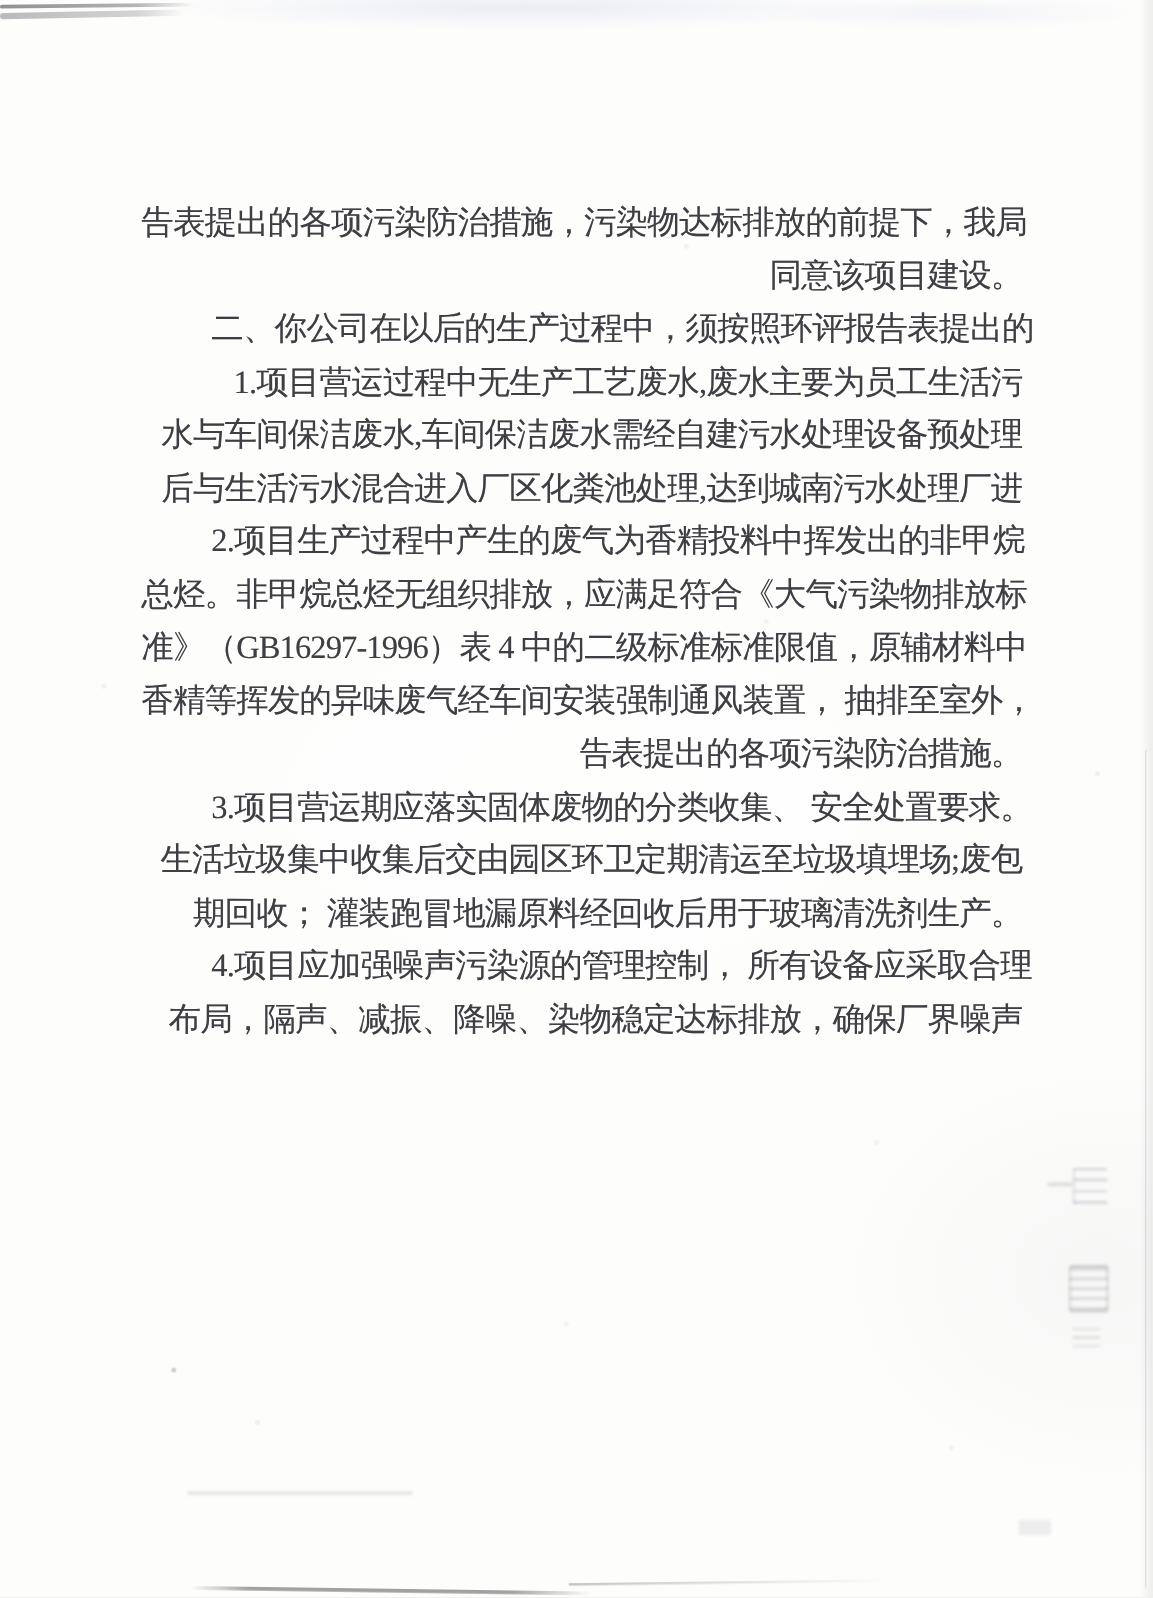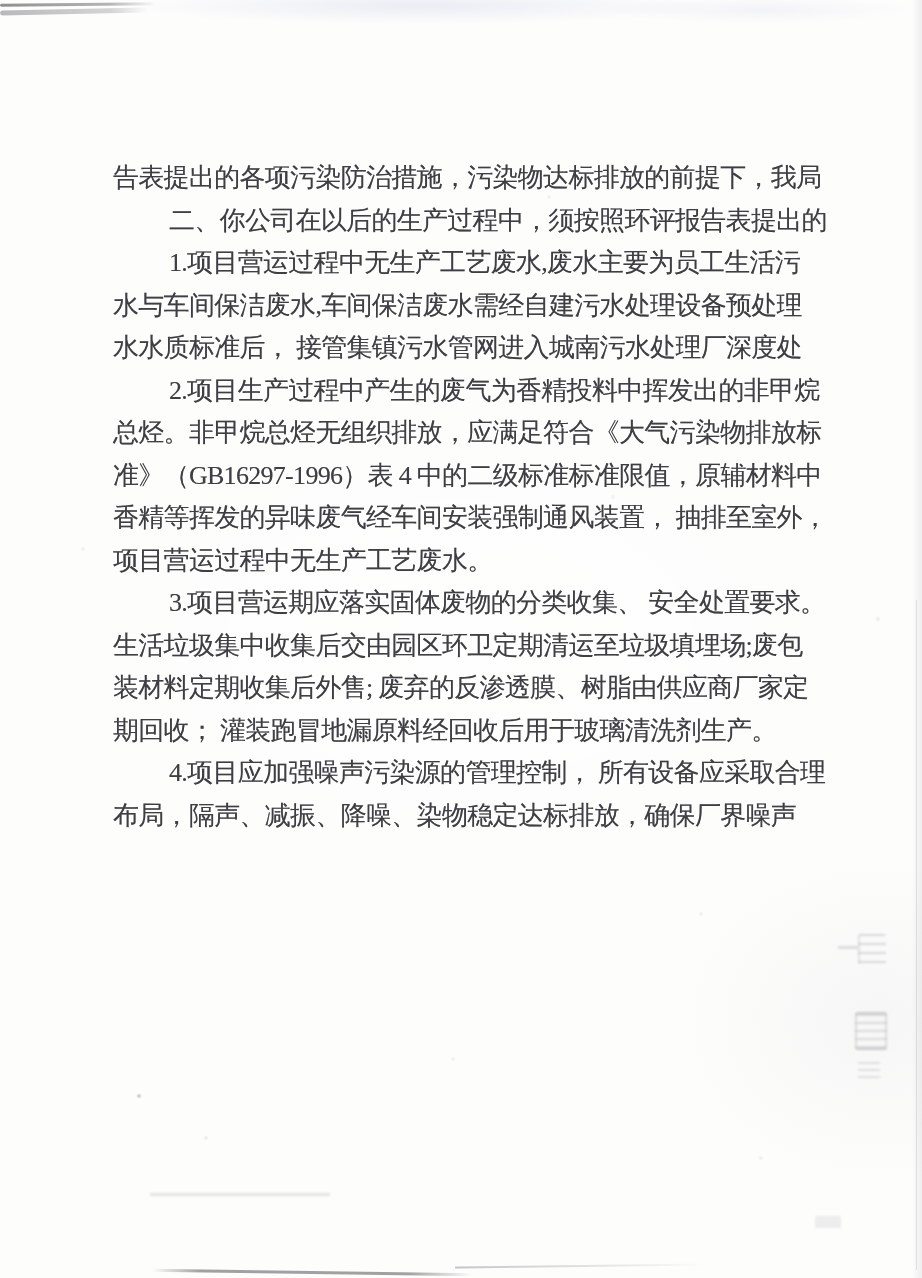--- a/index.html
+++ b/index.html
@@ -27,21 +27,21 @@
   .text-block {
     position: absolute;
     left: 113px;
     top: 157px;
     width: 705px;
     color: #3f3e44;
     font-size: 26px;
     letter-spacing: -0.7px;
     text-shadow: 0 0 0.5px rgba(63,62,68,0.45);
   }
-  .line { height: 42.5px; line-height: 42.5px; white-space: nowrap; }
+  .line { height: 42.5px; line-height: 42.5px; white-space: nowrap; text-align: right; }
   .line.indent { text-indent: 56px; }
 
   
   .smudge-a {
     position: absolute; left: 0; top: 3px; width: 156px; height: 3px;
     background: linear-gradient(to right, #8f8f92, #b5b5b8 70%, transparent);
     transform: rotate(-0.6deg); border-radius: 2px;
   }
   .smudge-b {
     position: absolute; left: 0; top: 9px; width: 148px; height: 5px;
@@ -125,30 +125,30 @@
   <div class="ghost ghost-4"></div>
   <div class="streak-low"></div>
   <div class="arc-1"></div>
   <div class="arc-2"></div>
   <div class="edge-right"></div>
   <div class="hairline-right"></div>
   <div class="speckles"></div>
 
   <div class="text-block">
     <div class="line">告表提出的各项污染防治措施，污染物达标排放的前提下，我局</div>
+    <div class="line">同意该项目建设。</div>
     <div class="line indent">二、你公司在以后的生产过程中，须按照环评报告表提出的</div>
     <div class="line indent">1.项目营运过程中无生产工艺废水,废水主要为员工生活污</div>
     <div class="line">水与车间保洁废水,车间保洁废水需经自建污水处理设备预处理</div>
-    <div class="line">水水质标准后， 接管集镇污水管网进入城南污水处理厂深度处</div>
+    <div class="line">后与生活污水混合进入厂区化粪池处理,达到城南污水处理厂进</div>
     <div class="line indent">2.项目生产过程中产生的废气为香精投料中挥发出的非甲烷</div>
     <div class="line">总烃。非甲烷总烃无组织排放，应满足符合《大气污染物排放标</div>
     <div class="line">准》（GB16297-1996）表 4 中的二级标准标准限值，原辅材料中</div>
     <div class="line">香精等挥发的异味废气经车间安装强制通风装置， 抽排至室外，</div>
-    <div class="line">项目营运过程中无生产工艺废水。</div>
+    <div class="line">告表提出的各项污染防治措施。</div>
     <div class="line indent">3.项目营运期应落实固体废物的分类收集、 安全处置要求。</div>
     <div class="line">生活垃圾集中收集后交由园区环卫定期清运至垃圾填埋场;废包</div>
-    <div class="line">装材料定期收集后外售; 废弃的反渗透膜、树脂由供应商厂家定</div>
     <div class="line">期回收； 灌装跑冒地漏原料经回收后用于玻璃清洗剂生产。</div>
     <div class="line indent">4.项目应加强噪声污染源的管理控制， 所有设备应采取合理</div>
     <div class="line">布局，隔声、减振、降噪、染物稳定达标排放，确保厂界噪声</div>
   </div>
 
 </div>
 
 </body></html>

